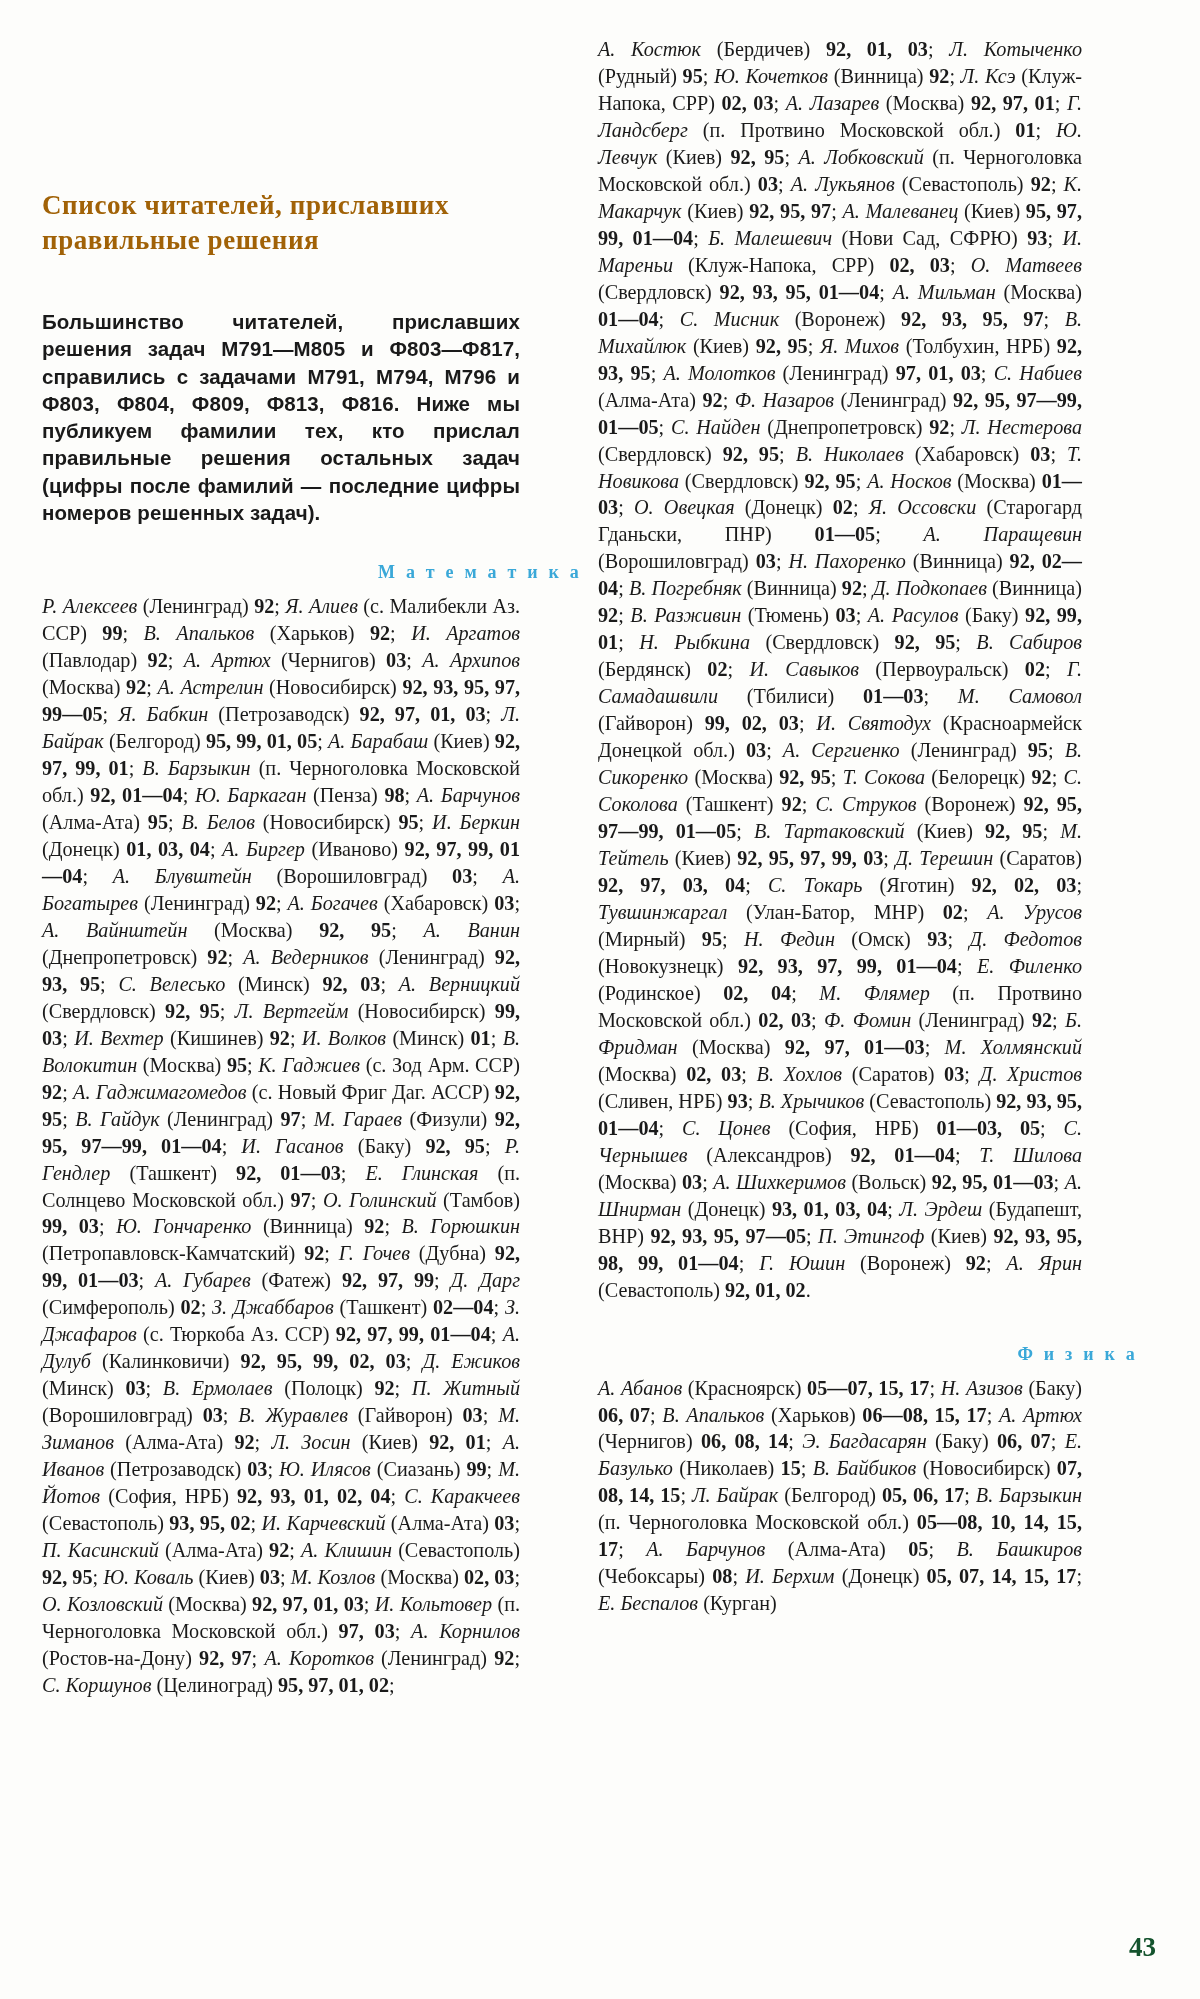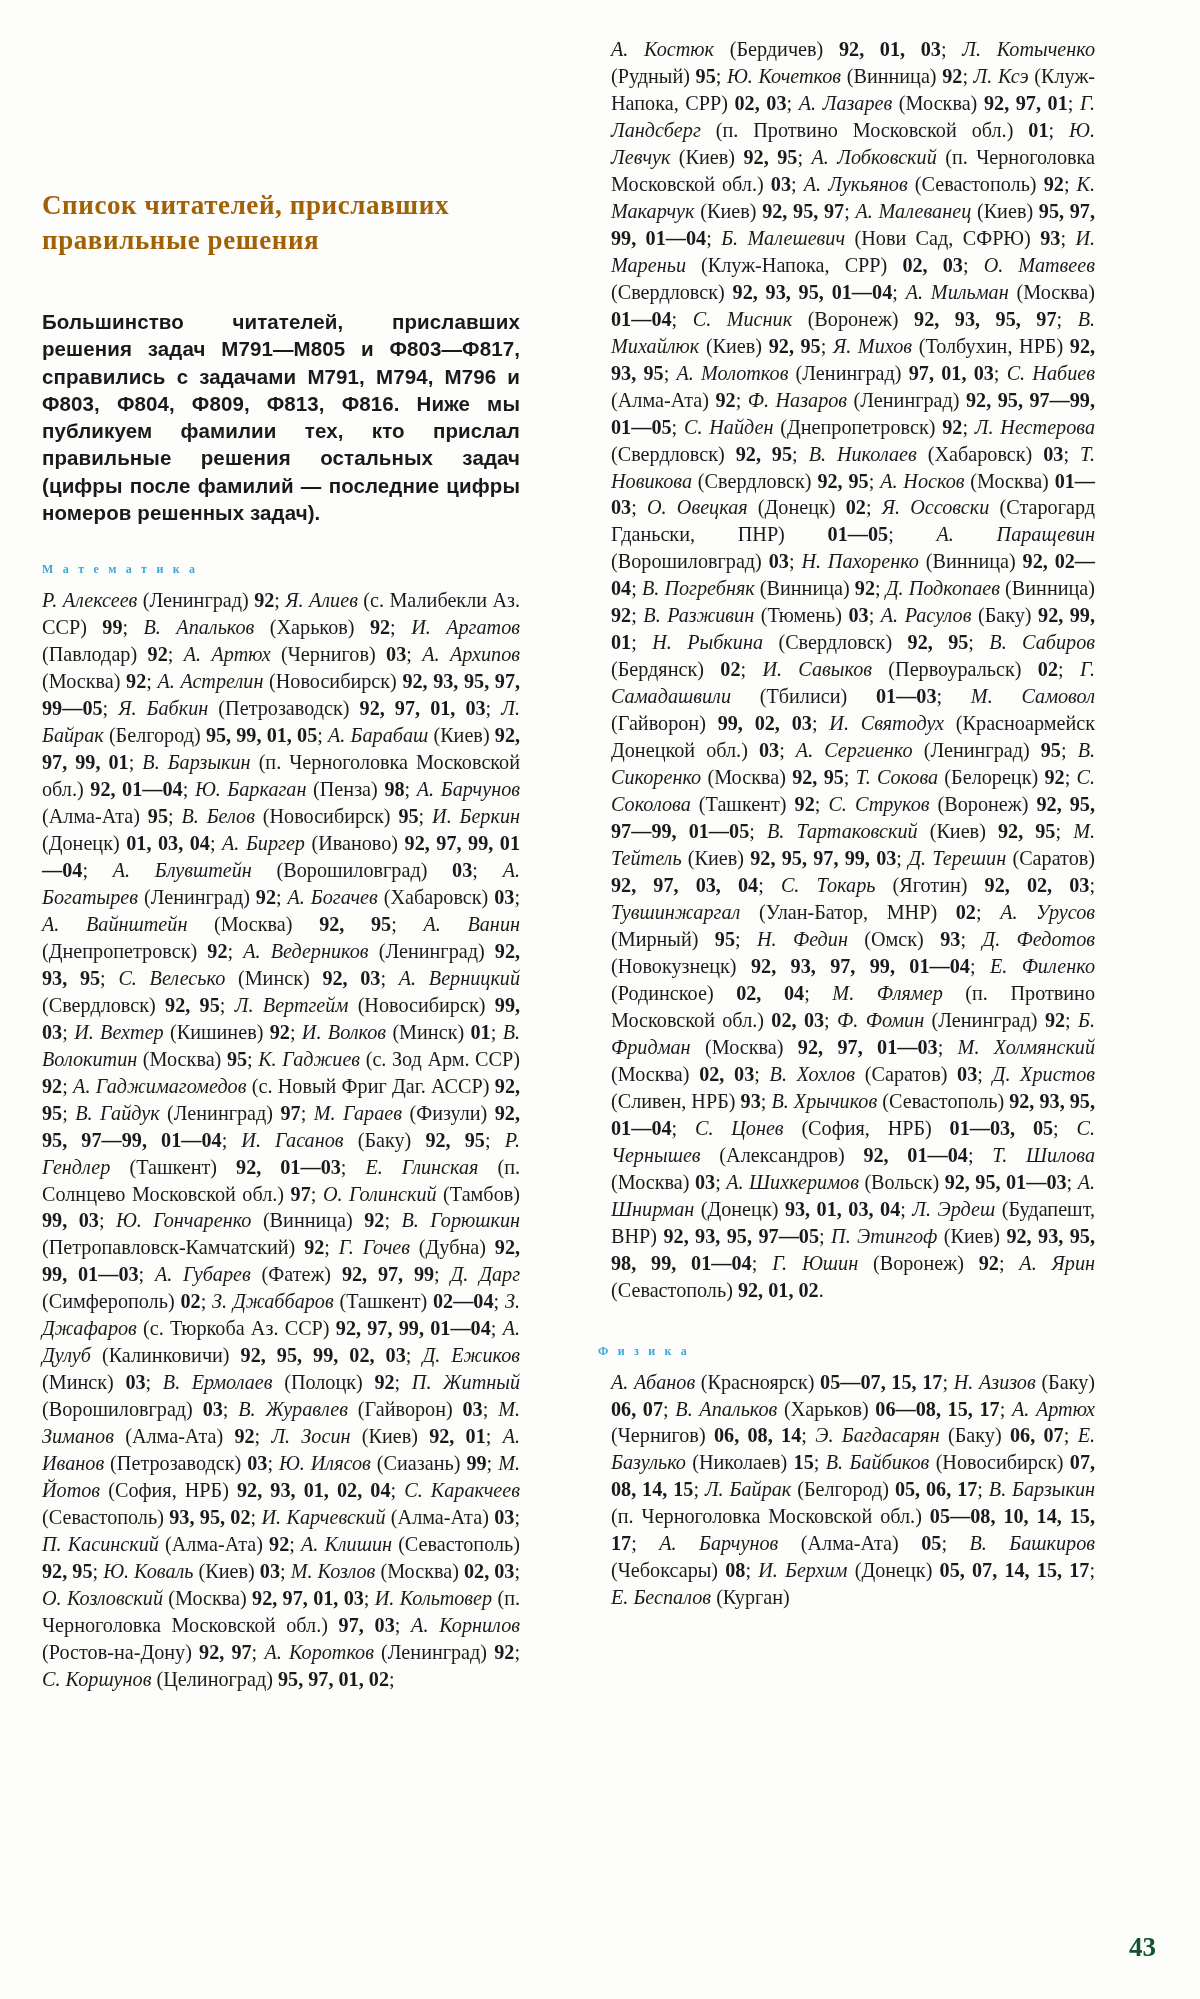--- a/index.html
+++ b/index.html
@@ -58,24 +58,25 @@
     text-align: justify;
     text-justify: inter-word;
     width: 478px;
     letter-spacing: 0.1px;
   }
 
   .section-head {
     color: #3aa8d8;
     font-family: "Liberation Serif", serif;
     font-weight: bold;
-    font-size: 12px;
+    font-size: 18px;
     letter-spacing: 3.2px;
     margin-top: 36px;
     margin-bottom: 10px;
+    text-align: right;
   }
 
   .section-head.physics {
     margin-top: 40px;
   }
 
   .namelist {
     font-family: "Liberation Serif", serif;
     font-size: 20.2px;
     line-height: 1.335;
@@ -87,21 +88,20 @@
   }
   .namelist i, .namelist em {
     font-style: italic;
   }
   .namelist b {
     font-weight: bold;
   }
 
   .col-right .namelist {
     width: 484px;
-    margin-left: 13px;
   }
   .col-right .top-continued {
     margin-top: 36px;
   }
 
   .pageno {
     position: absolute;
     right: 44px;
     bottom: 36px;
     font-family: "Liberation Serif", serif;

